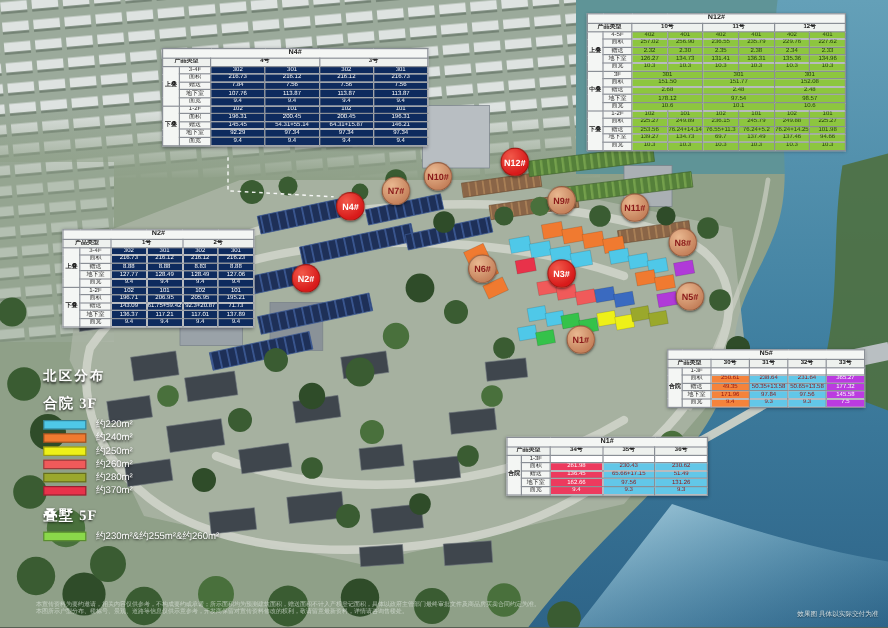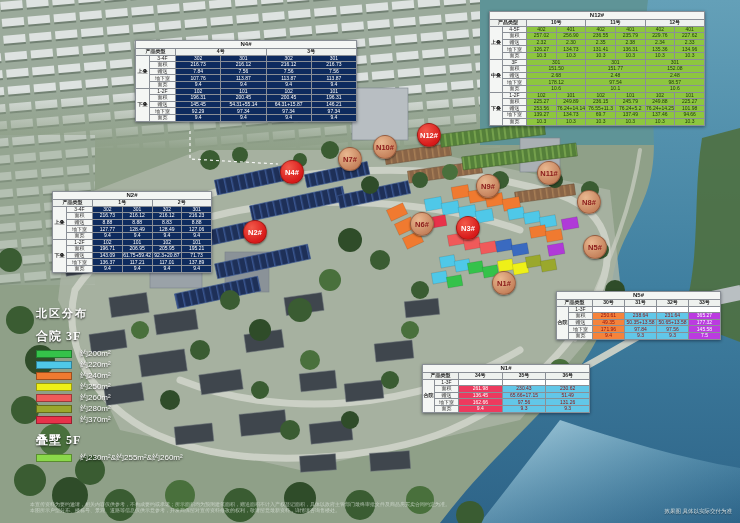--- a/index.html
+++ b/index.html
@@ -24,21 +24,21 @@
   #tbl-n12{left:489px;top:11px;width:216px;}
   #tbl-n2{left:52px;top:191px;width:160px;}
   #tbl-n5{left:556px;top:291px;width:165px;}
   #tbl-n1{left:422px;top:364px;width:168px;}
 
   
   .marker{position:absolute;width:22px;height:22px;border-radius:50%;transform:translate(-50%,-50%);
     display:flex;align-items:center;justify-content:center;font-size:7.5px;font-weight:bold;
     box-shadow:0 1px 2px rgba(0,0,0,.5);border:1px solid rgba(60,20,10,.35);cursor:pointer;}
   .marker.red{background:radial-gradient(circle at 35% 30%,#f2594a,#d81a1a 70%);color:#fff;}
-  .marker.tan{background:radial-gradient(circle at 35% 30%,#e9b890,#c4805a 75%);color:#8a1a1a;margin-left:20px;}
+  .marker.tan{background:radial-gradient(circle at 35% 30%,#e9b890,#c4805a 75%);color:#8a1a1a;}
 
   
   #legend{position:absolute;left:36px;top:306px;color:#fff;text-shadow:0 1px 2px rgba(0,0,0,.85);}
   .lg-title{font-family:"Liberation Serif",serif;font-size:11px;font-weight:bold;letter-spacing:2px;}
   .lg-group{margin-top:7px;}
   .lg-group-title{font-family:"Liberation Serif",serif;font-size:12px;font-weight:bold;
     letter-spacing:1px;margin-bottom:3px;}
   .lg-row{display:flex;align-items:center;height:11px;}
   .lg-swatch{width:36px;height:8px;margin-right:8px;border:1px solid rgba(0,0,0,.35);box-sizing:border-box;}
   .lg-label{font-size:8px;}
@@ -702,38 +702,34 @@
         </tbody>
       </table>
     </div>
 
   <div id="markers">
       <div class="marker red" style="left: 255px; top: 232px;">N2#</div>
       <div class="marker red" style="left: 292px; top: 172px;">N4#</div>
       <div class="marker tan" style="left: 330px; top: 159px;">N7#</div>
       <div class="marker tan" style="left: 365px; top: 147px;">N10#</div>
       <div class="marker red" style="left: 429px; top: 135px;">N12#</div>
-      <div class="marker tan" style="left: 468px; top: 186px;">N9#</div>
+      <div class="marker tan" style="left: 468px; top: 167px;">N9#</div>
       <div class="marker tan" style="left: 529px; top: 173px;">N11#</div>
       <div class="marker tan" style="left: 402px; top: 224px;">N6#</div>
       <div class="marker red" style="left: 468px; top: 228px;">N3#</div>
       <div class="marker tan" style="left: 569px; top: 202px;">N8#</div>
       <div class="marker tan" style="left: 575px; top: 247px;">N5#</div>
       <div class="marker tan" style="left: 484px; top: 283px;">N1#</div>
     </div>
 
   <div id="legend">
     <div class="lg-title">北区分布</div>
     <div id="legend-groups">
         <div class="lg-group">
           <div class="lg-group-title">合院 3F</div>
-          <div class="lg-row">
-            <span class="lg-swatch" style="background: rgb(53, 194, 74);"></span>
-            <span class="lg-label">约200m²</span>
-          </div>
           <div class="lg-row">
             <span class="lg-swatch" style="background: rgb(79, 200, 232);"></span>
             <span class="lg-label">约220m²</span>
           </div>
           <div class="lg-row">
             <span class="lg-swatch" style="background: rgb(240, 122, 48);"></span>
             <span class="lg-label">约240m²</span>
           </div>
           <div class="lg-row">
             <span class="lg-swatch" style="background: rgb(238, 240, 24);"></span>

